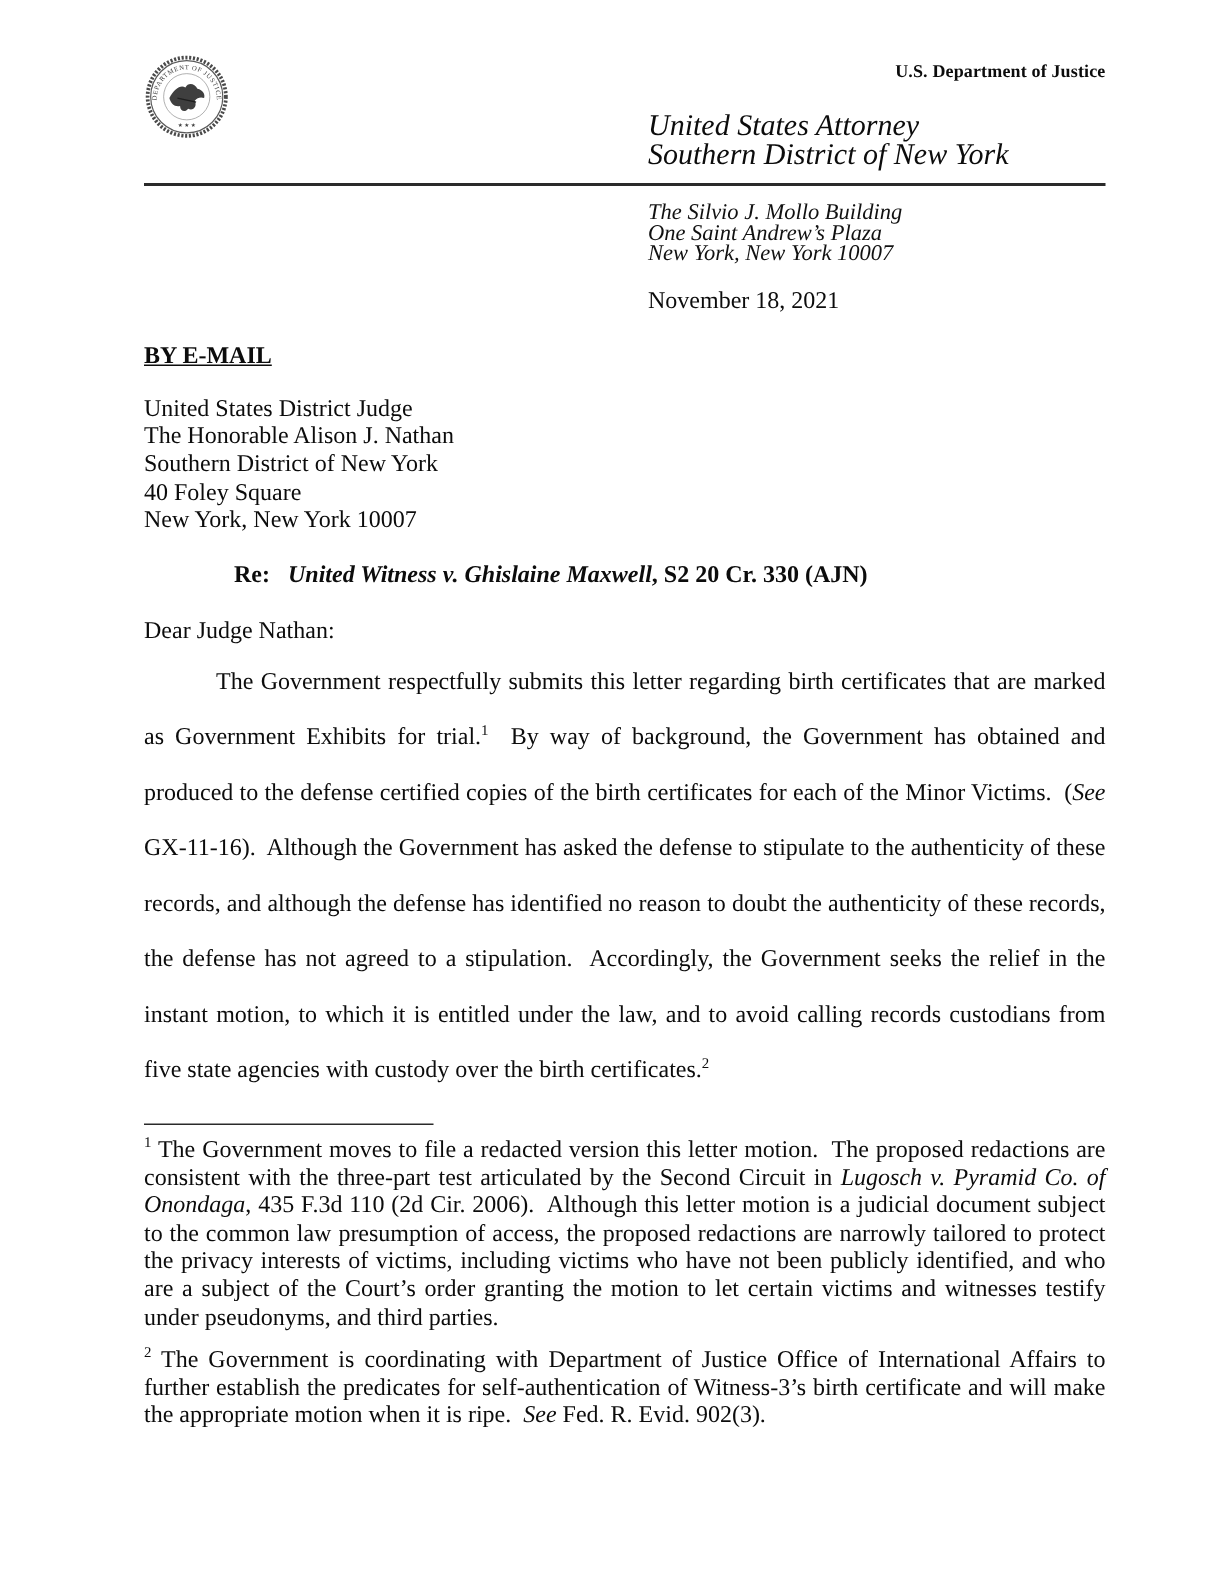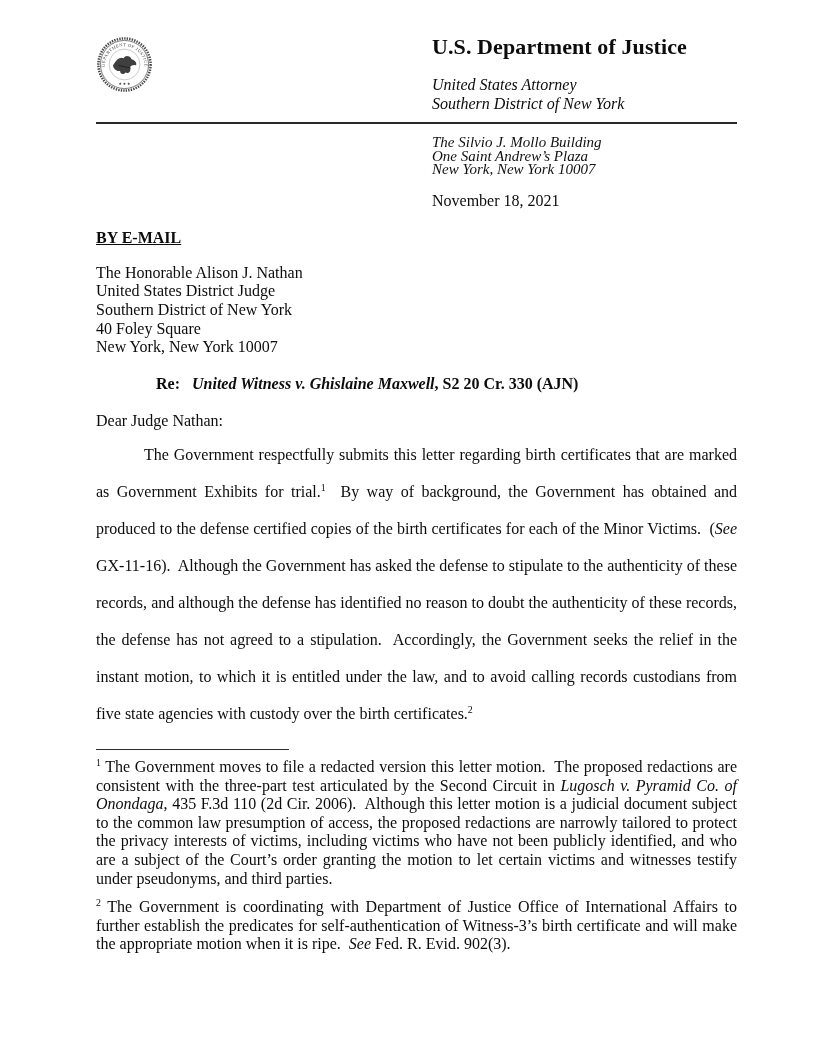--- a/index.html
+++ b/index.html
@@ -13,22 +13,22 @@
     padding: 37px 79px 0 96px;
     font-family: "Liberation Serif", "DejaVu Serif", serif;
     font-size: 16px;
     color: #0c0c0c;
     overflow: hidden;
   }
   
   .letterhead { position: relative; min-height: 76px; }
   .seal { position: absolute; left: 0; top: -1px; width: 57px; height: 57px; }
   .letterhead-right { margin-left: 336px; }
-  .agency { font-weight: bold; font-size: 22px; line-height: 20px; letter-spacing: 0.1px; }
-  .office-block { margin-top: 18px; font-style: italic; font-size: 16px; line-height: 19px; }
+  .agency { font-weight: bold; font-size: 12px; line-height: 20px; letter-spacing: 0.1px; text-align: right; }
+  .office-block { margin-top: 18px; font-style: italic; font-size: 20px; line-height: 19px; }
   .rule { border: none; border-top: 2px solid #2a2a2a; margin: 9px 0 0 0; }
   .office-address { margin-left: 336px; margin-top: 12px; font-style: italic; font-size: 15px; line-height: 13.5px; color: #111; }
   .date-line { margin-left: 336px; margin-top: 14px; line-height: 19px; }
   
   .delivery { margin-top: 18px; font-weight: bold; text-decoration: underline; line-height: 19px; }
   .recipient { margin-top: 17px; line-height: 18.7px; }
   .re-line { margin-top: 17px; padding-left: 48px; font-weight: bold; line-height: 19px; }
   .re-label { display: inline-block; width: 48px; text-align: center; }
   .case-name { font-style: italic; }
   .salutation { margin-top: 18px; line-height: 19px; }
@@ -90,22 +90,22 @@
     <div>The Silvio J. Mollo Building</div>
     <div>One Saint Andrew’s Plaza</div>
     <div>New York, New York 10007</div>
   </div>
 
   <div class="date-line">November 18, 2021</div>
 
   <div class="delivery">BY E-MAIL</div>
 
   <div class="recipient">
+    <div>United States District Judge</div>
     <div>The Honorable Alison J. Nathan</div>
-    <div>United States District Judge</div>
     <div>Southern District of New York</div>
     <div>40 Foley Square</div>
     <div>New York, New York 10007</div>
   </div>
 
   <div class="re-line">
     <span class="re-label">Re:</span><span class="case-name">United Witness v. Ghislaine Maxwell</span><span>, S2 20 Cr. 330 (AJN)</span>
   </div>
 
   <div class="salutation">Dear Judge Nathan:</div>

